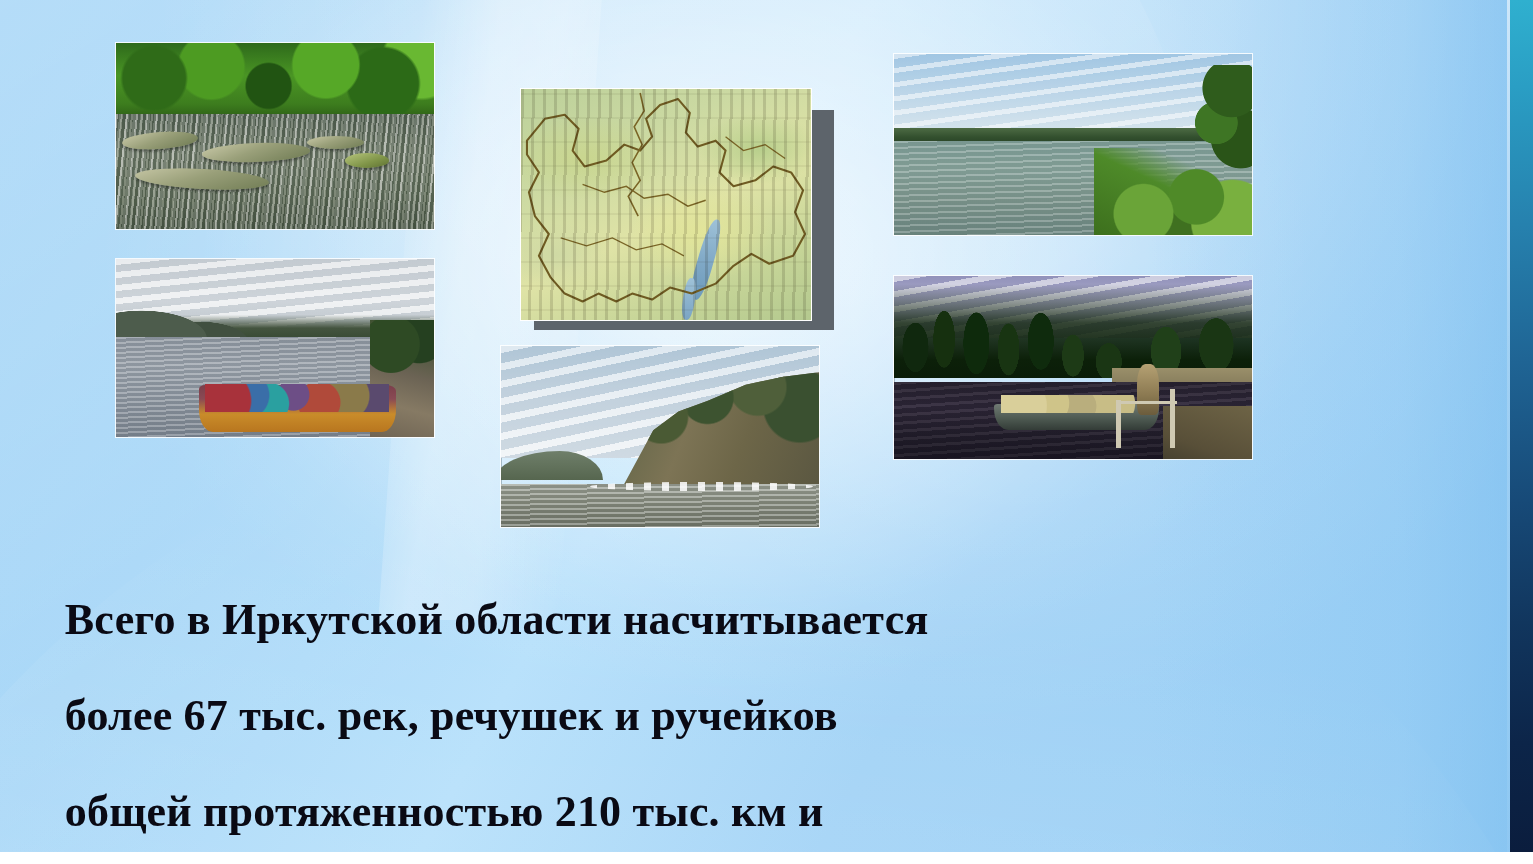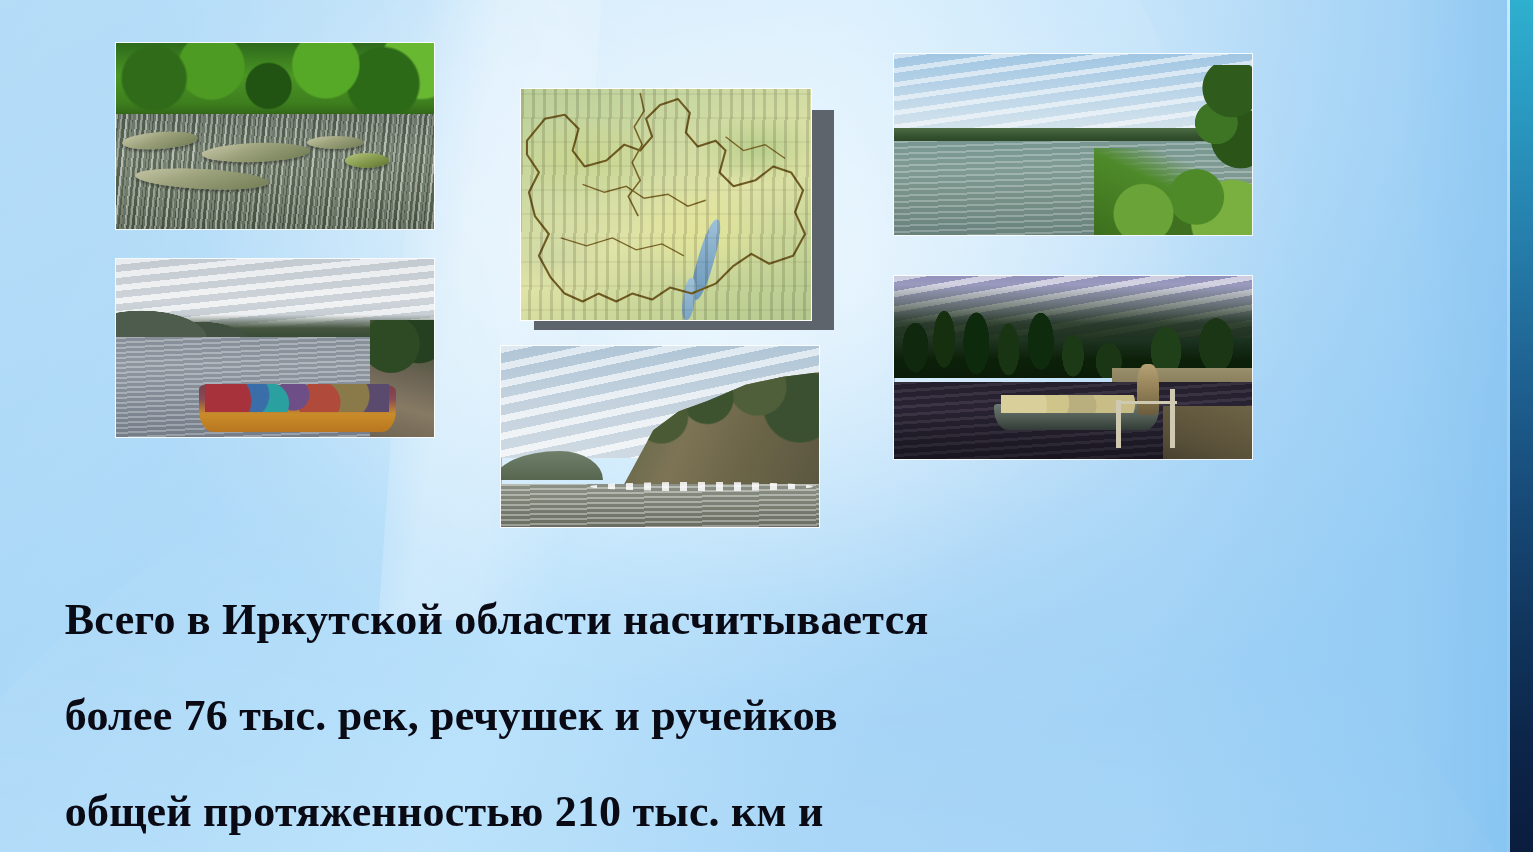--- a/index.html
+++ b/index.html
@@ -557,21 +557,21 @@
     <div class="boat"></div>
     <div class="cargo"></div>
     <div class="figure"></div>
     <div class="post-a"></div>
     <div class="post-b"></div>
     <div class="rail"></div>
   </div>
 
   <div class="caption">
     <span>Всего в Иркутской области насчитывается</span><br>
-    <span>более 76 тыс. рек, речушек и ручейков</span><br>
+    <span>более 67 тыс. рек, речушек и ручейков</span><br>
     <span>общей протяженностью 210 тыс. км и</span><br>
     <br>
     
   </div>
 
   <div class="edge-strip-hl"></div>
   <div class="edge-strip"></div>
 
 </div>
 

